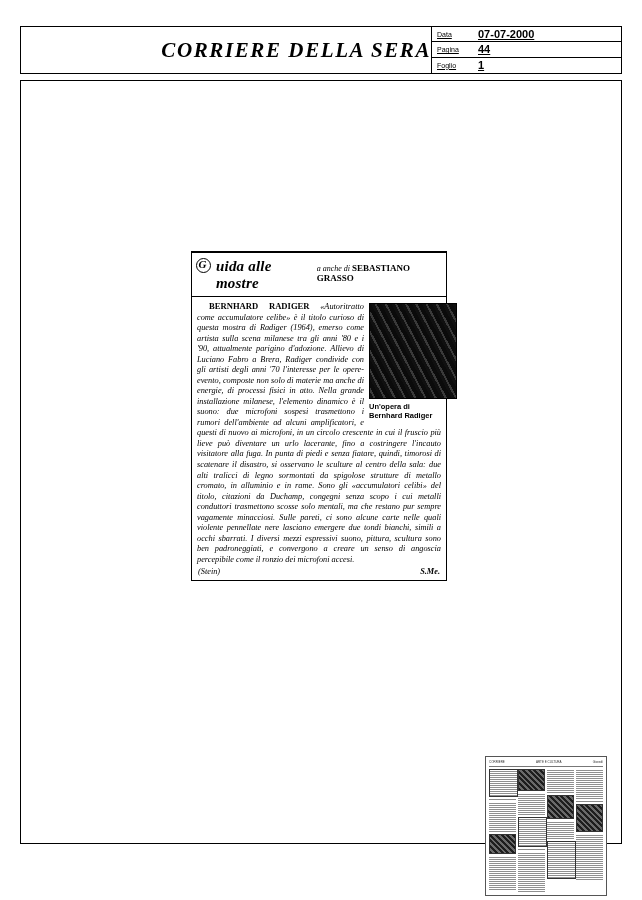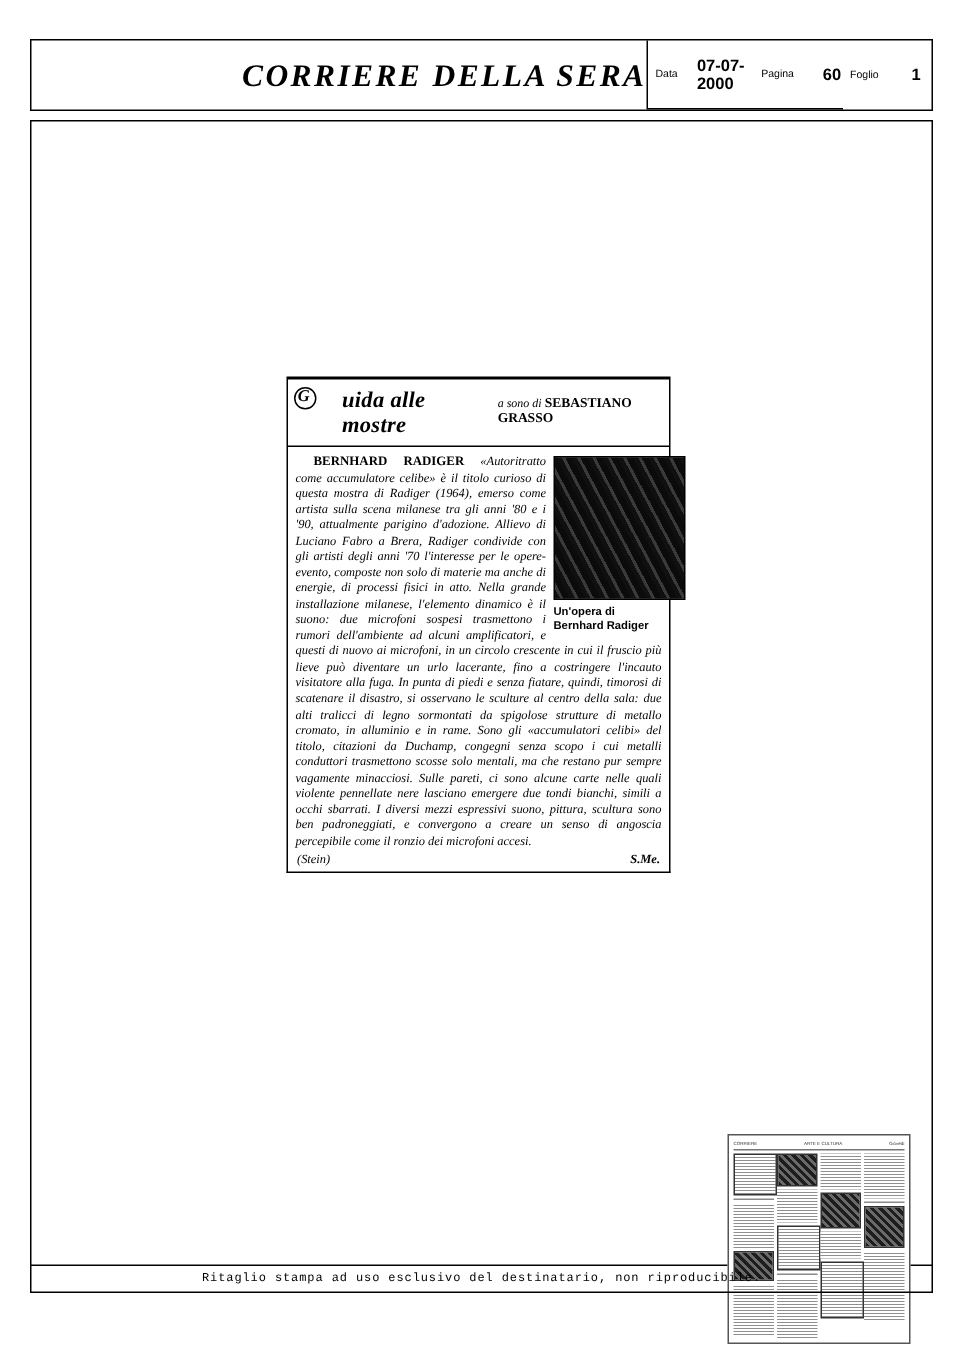--- a/index.html
+++ b/index.html
@@ -45,21 +45,22 @@
     font-weight: bold;
     font-style: italic;
     font-size: 21px;
     letter-spacing: 1.6px;
   }
   .meta-cell {
     width: 190px;
     border-left: 1px solid #000;
     box-sizing: border-box;
     display: flex;
-    flex-direction: row;
+    flex-direction: column;
+    text-decoration: underline;
   }
   .meta-row {
     flex: 1 1 33.333%;
     display: flex;
     align-items: center;
     border-bottom: 1px solid #000;
     box-sizing: border-box;
   }
   .meta-row:last-child { border-bottom: none; }
   .meta-label {
@@ -100,21 +101,21 @@
     box-sizing: border-box;
     padding: 0;
     background: #fff;
   }
   .article-header {
     border-top: 2px solid #000;
     border-bottom: 1px solid #000;
     padding: 3px 4px 4px 4px;
     display: flex;
     align-items: baseline;
-    gap: 16px;
+    gap: 4px;
   }
   .guida-circle {
     display: inline-block;
     width: 13px; height: 13px;
     border: 1.3px solid #000;
     border-radius: 50%;
     position: relative;
     top: 2px;
     margin-right: 1px;
     flex: 0 0 auto;
@@ -278,37 +279,37 @@
     <div class="masthead-title-cell">
       <span class="masthead-title">CORRIERE DELLA SERA</span>
     </div>
     <div class="meta-cell">
       <div class="meta-row">
         <span class="meta-label">Data</span>
         <span class="meta-value">07-07-2000</span>
       </div>
       <div class="meta-row">
         <span class="meta-label">Pagina</span>
-        <span class="meta-value">60</span>
+        <span class="meta-value">44</span>
       </div>
       <div class="meta-row">
         <span class="meta-label">Foglio</span>
         <span class="meta-value">1</span>
       </div>
     </div>
   </div>
 
   <div class="clip-frame">
 
     <div class="article">
 
       <div class="article-header">
         <span class="guida-circle"></span>
         <span class="guida-title">uida alle mostre</span>
-        <span class="guida-sub"><span>a sono di </span><b>SEBASTIANO GRASSO</b></span>
+        <span class="guida-sub"><span>a anche di </span><b>SEBASTIANO GRASSO</b></span>
       </div>
 
       <div class="article-body">
         <div class="photo-wrap">
           <div class="photo"></div>
           <div class="photo-caption">Un'opera di
 Bernhard Radiger</div>
         </div>
         <div class="article-text"><span class="lead">BERNHARD RADIGER</span> <span>«Autoritratto come accumulatore celibe» è il titolo curioso di questa mostra di Radiger (1964), emerso come artista sulla scena milanese tra gli anni '80 e i '90, attualmente parigino d'adozione. Allievo di Luciano Fabro a Brera, Radiger condivide con gli artisti degli anni '70 l'interesse per le opere-evento, composte non solo di materie ma anche di energie, di processi fisici in atto. Nella grande installazione milanese, l'elemento dinamico è il suono: due microfoni sospesi trasmettono i rumori dell'ambiente ad alcuni amplificatori, e questi di nuovo ai microfoni, in un circolo crescente in cui il fruscio più lieve può diventare un urlo lacerante, fino a costringere l'incauto visitatore alla fuga. In punta di piedi e senza fiatare, quindi, timorosi di scatenare il disastro, si osservano le sculture al centro della sala: due alti tralicci di legno sormontati da spigolose strutture di metallo cromato, in alluminio e in rame. Sono gli «accumulatori celibi» del titolo, citazioni da Duchamp, congegni senza scopo i cui metalli conduttori trasmettono scosse solo mentali, ma che restano pur sempre vagamente minacciosi. Sulle pareti, ci sono alcune carte nelle quali violente pennellate nere lasciano emergere due tondi bianchi, simili a occhi sbarrati. I diversi mezzi espressivi suono, pittura, scultura sono ben padroneggiati, e convergono a creare un senso di angoscia percepibile come il ronzio dei microfoni accesi.</span></div>
         <div class="byline-row">
@@ -348,16 +349,13 @@
         <div class="tcol">
           <div class="tblock" style="height:30px"></div>
           <div class="tline"></div>
           <div class="tdark tbox" style="height:26px"></div>
           <div class="tblock" style="height:46px"></div>
         </div>
       </div>
     </div>
   </div>
 
-  <div class="footer-note">
-    <span>Ritaglio  stampa  ad  uso esclusivo  del  destinatario,  non  riproducibile.</span>
-  </div>
 </div>
 
 </body></html>

